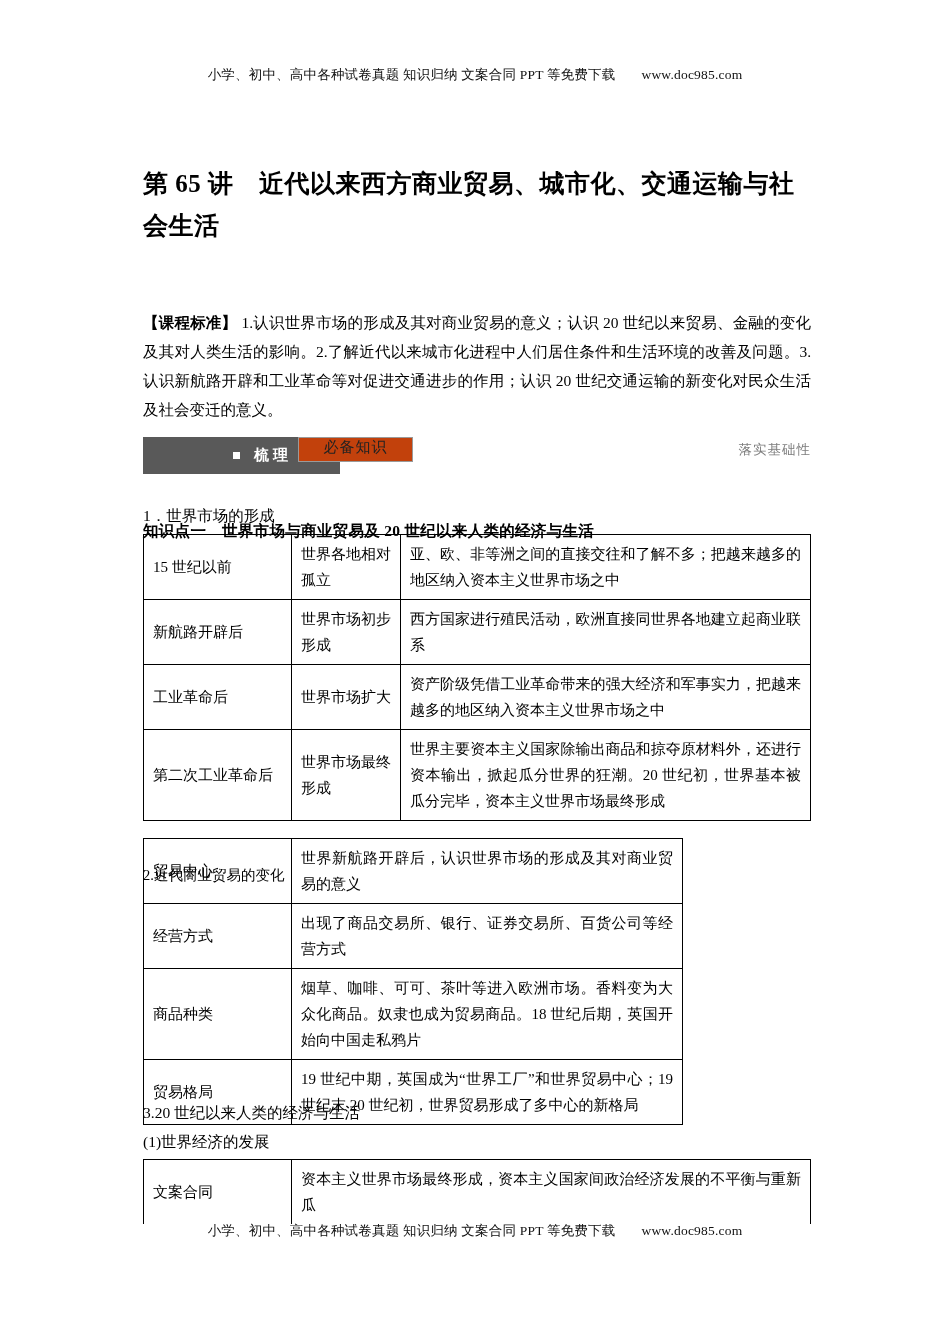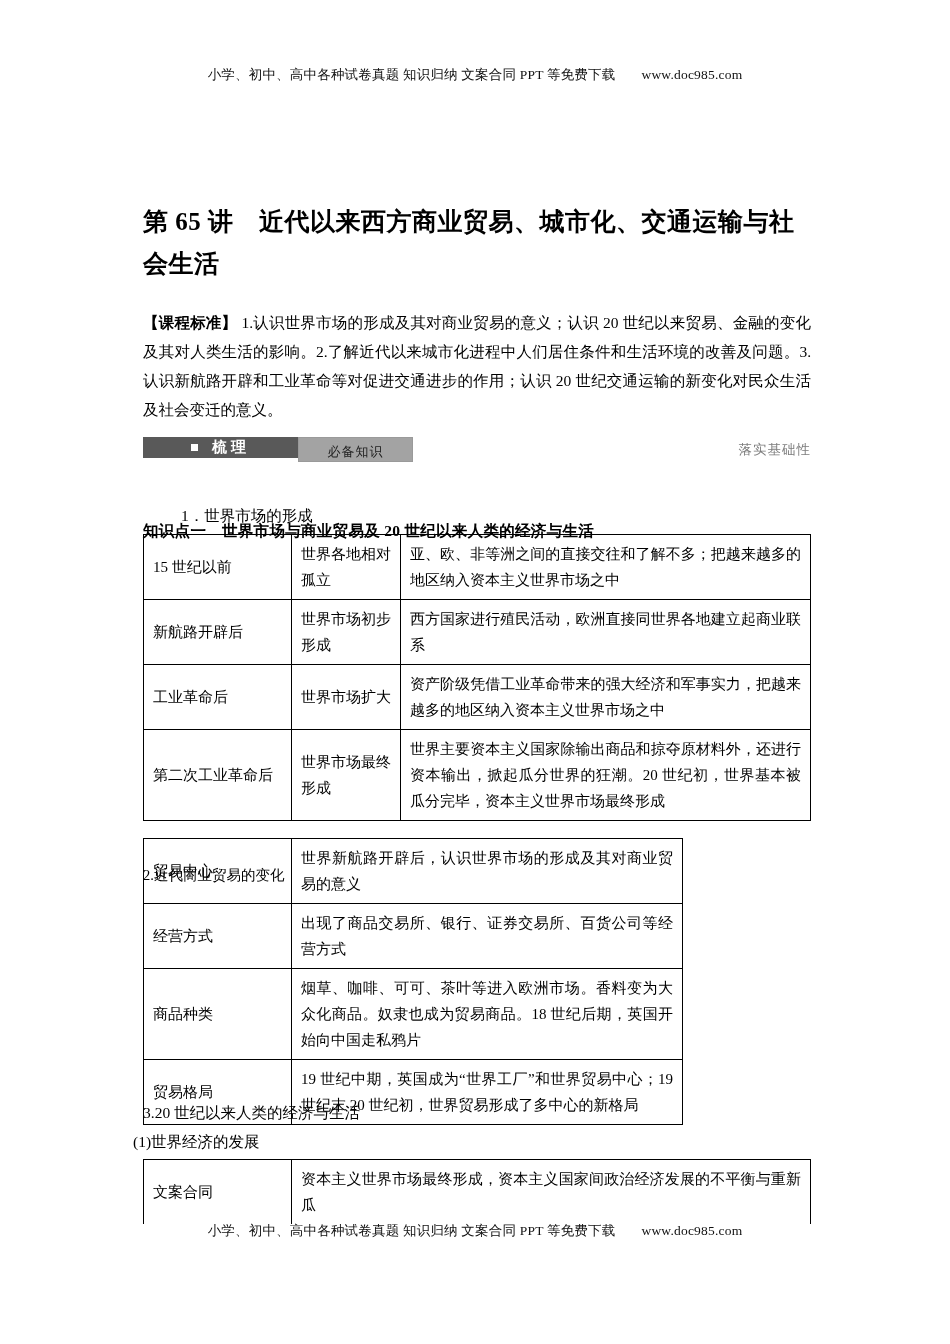--- a/index.html
+++ b/index.html
@@ -54,21 +54,20 @@
     margin: 0;
     padding: 0;
     text-align: left;
     letter-spacing: 0.5px;
   }
   .title-wrap {
     position: absolute;
     left: 143px;
     top: 163px;
     width: 665px;
-    margin-top: 38px;
   }
   .title-line2 {
     text-align: center;
     margin-top: 30px;
   }
   .standard {
     position: absolute;
     left: 143px;
     top: 308px;
     width: 668px;
@@ -83,51 +82,52 @@
     position: absolute;
     left: 143px;
     top: 437px;
     width: 668px;
     height: 25px;
   }
   .bar-left {
     position: absolute;
     left: 0; top: 0;
     width: 155px;
-    height: 21px;
+    height: 37px;
     background: #595959;
     color: #fff;
     font-size: 15px;
     font-weight: bold;
     letter-spacing: 4px;
     display: flex;
     align-items: center;
     justify-content: center;
+    padding-left: 42px;
   }
   .bar-left .sq {
     display: inline-block;
     width: 7px;
     height: 7px;
     background: #fff;
     margin-right: 14px;
     vertical-align: middle;
   }
   .bar-right {
     position: absolute;
     left: 155px; top: 0;
     width: 115px;
     height: 25px;
-    background: #a3a3a3;
+    background: #c2410c;
     border: 1px solid #9a9a9a;
     box-sizing: border-box;
     color: #222;
-    font-size: 13px;
+    font-size: 15px;
     letter-spacing: 1px;
     display: flex;
-    align-items: flex-end;
+    align-items: flex-start;
     justify-content: center;
   }
   .bar-tail {
     position: absolute;
     right: 0;
     top: 4px;
     font-size: 13.5px;
     color: #7d7d7d;
     letter-spacing: 1px;
   }
@@ -138,21 +138,20 @@
     font-size: 15.5px;
     font-weight: bold;
     letter-spacing: 0.3px;
     margin-top: 44px;
   }
   .sec1 {
     position: absolute;
     left: 143px;
     top: 506px;
     font-size: 15.5px;
-    margin-left: 38px;
   }
   table.t {
     border-collapse: collapse;
     table-layout: fixed;
     font-size: 15px;
     line-height: 26px;
   }
   table.t td {
     border: 1px solid #000;
     padding: 6px 9px;
@@ -184,21 +183,21 @@
   }
   #table2 td:nth-child(1) { width: 129px; }
   .sec3 {
     position: absolute;
     left: 143px;
     top: 1103px;
     font-size: 15.5px;
   }
   .sec3b {
     position: absolute;
-    left: 133px;
+    left: 143px;
     top: 1132px;
     font-size: 15.5px;
   }
   #table3 {
     position: absolute;
     left: 143px;
     top: 1159px;
     width: 668px;
   }
   #table3 td:nth-child(1) { width: 129px; }

